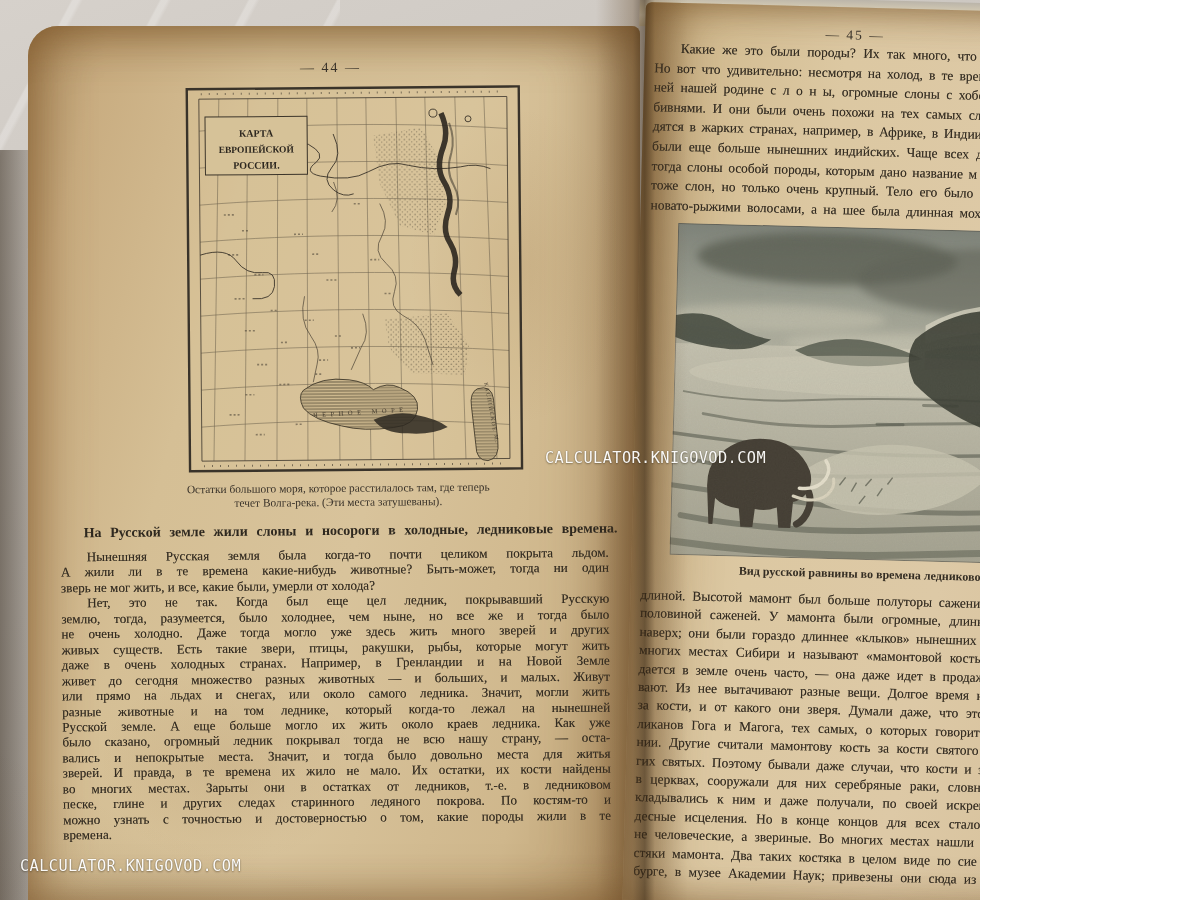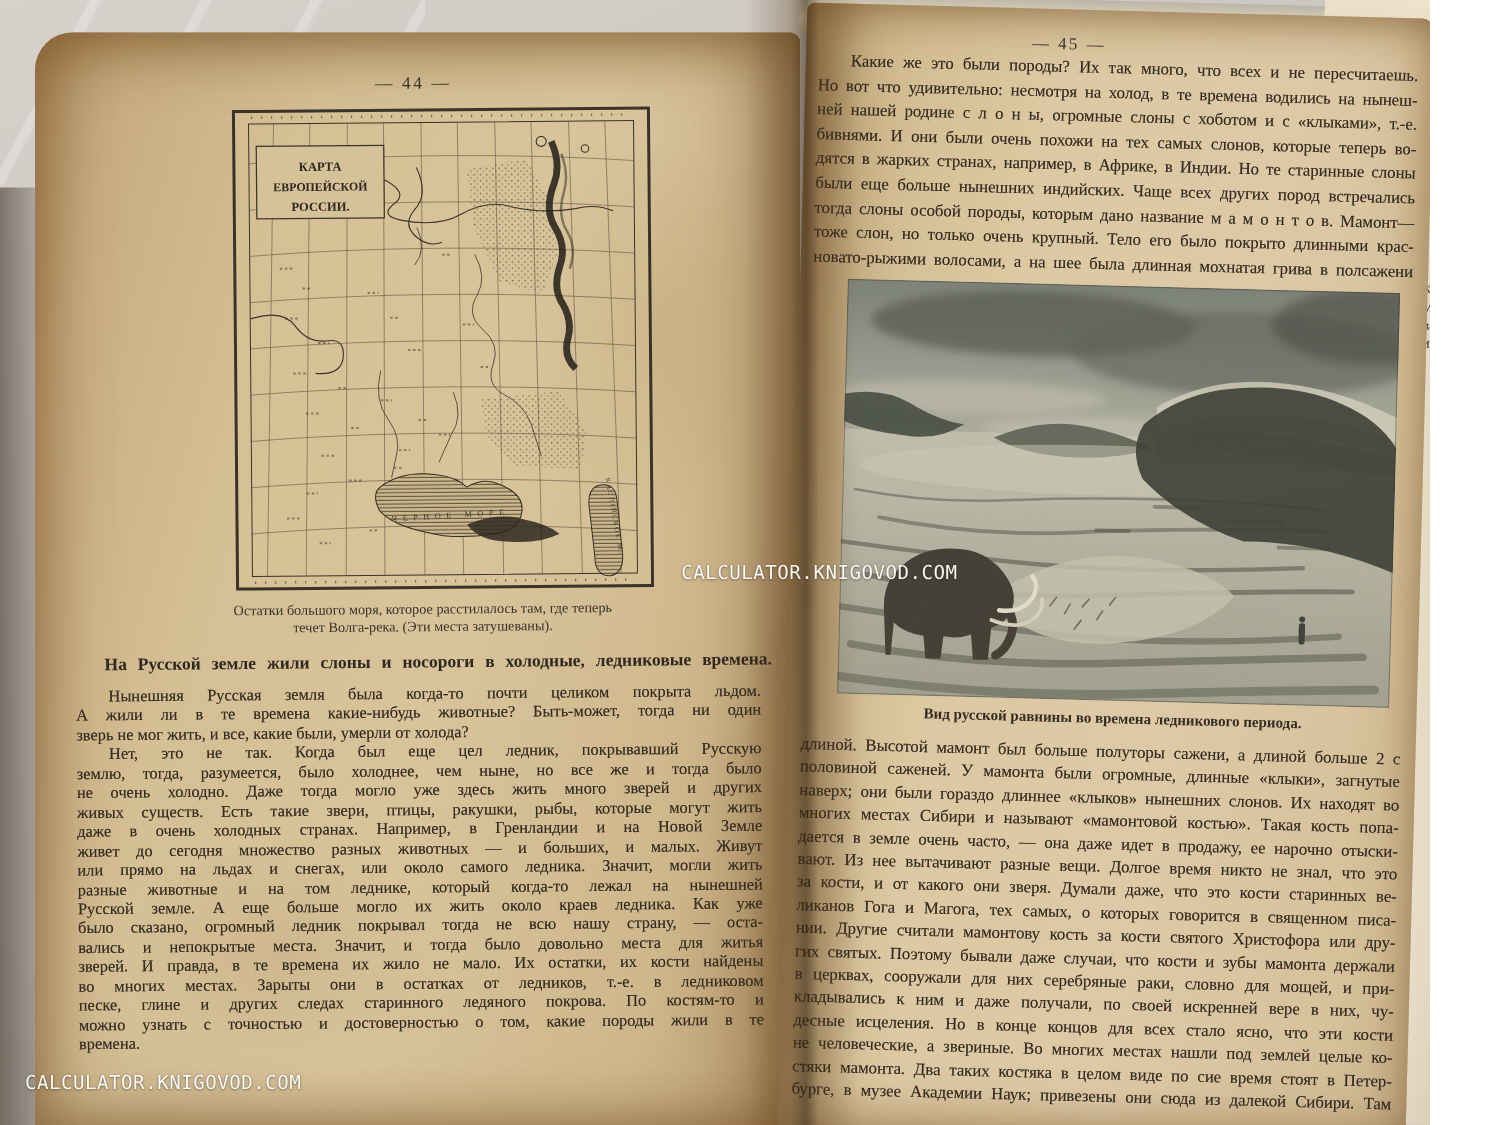--- a/index.html
+++ b/index.html
@@ -1,17 +1,17 @@
 <!DOCTYPE html>
 <html><head>
 <meta charset="utf-8">
 <style>
   html,body{margin:0;padding:0;}
   #canvas{
-    position:relative;width:1144px;height:900px;overflow:hidden;
+    position:relative;width:980px;height:900px;overflow:hidden;
     background:linear-gradient(160deg,#d6d1cb 0%,#c9c4be 40%,#bcb7b1 100%);
     font-family:"Liberation Serif","DejaVu Serif",serif;
   }
   .vein{position:absolute;left:-40px;top:-30px;width:380px;height:280px;
     background:repeating-linear-gradient(118deg,rgba(255,255,255,0) 0 34px,rgba(255,255,255,.55) 36px 41px,rgba(255,255,255,0) 45px 78px);
     opacity:.45;}
   .shadow-left{position:absolute;left:0;top:150px;width:52px;height:750px;
     background:linear-gradient(90deg,rgba(56,45,32,.55),rgba(56,45,32,0));}
 
   

